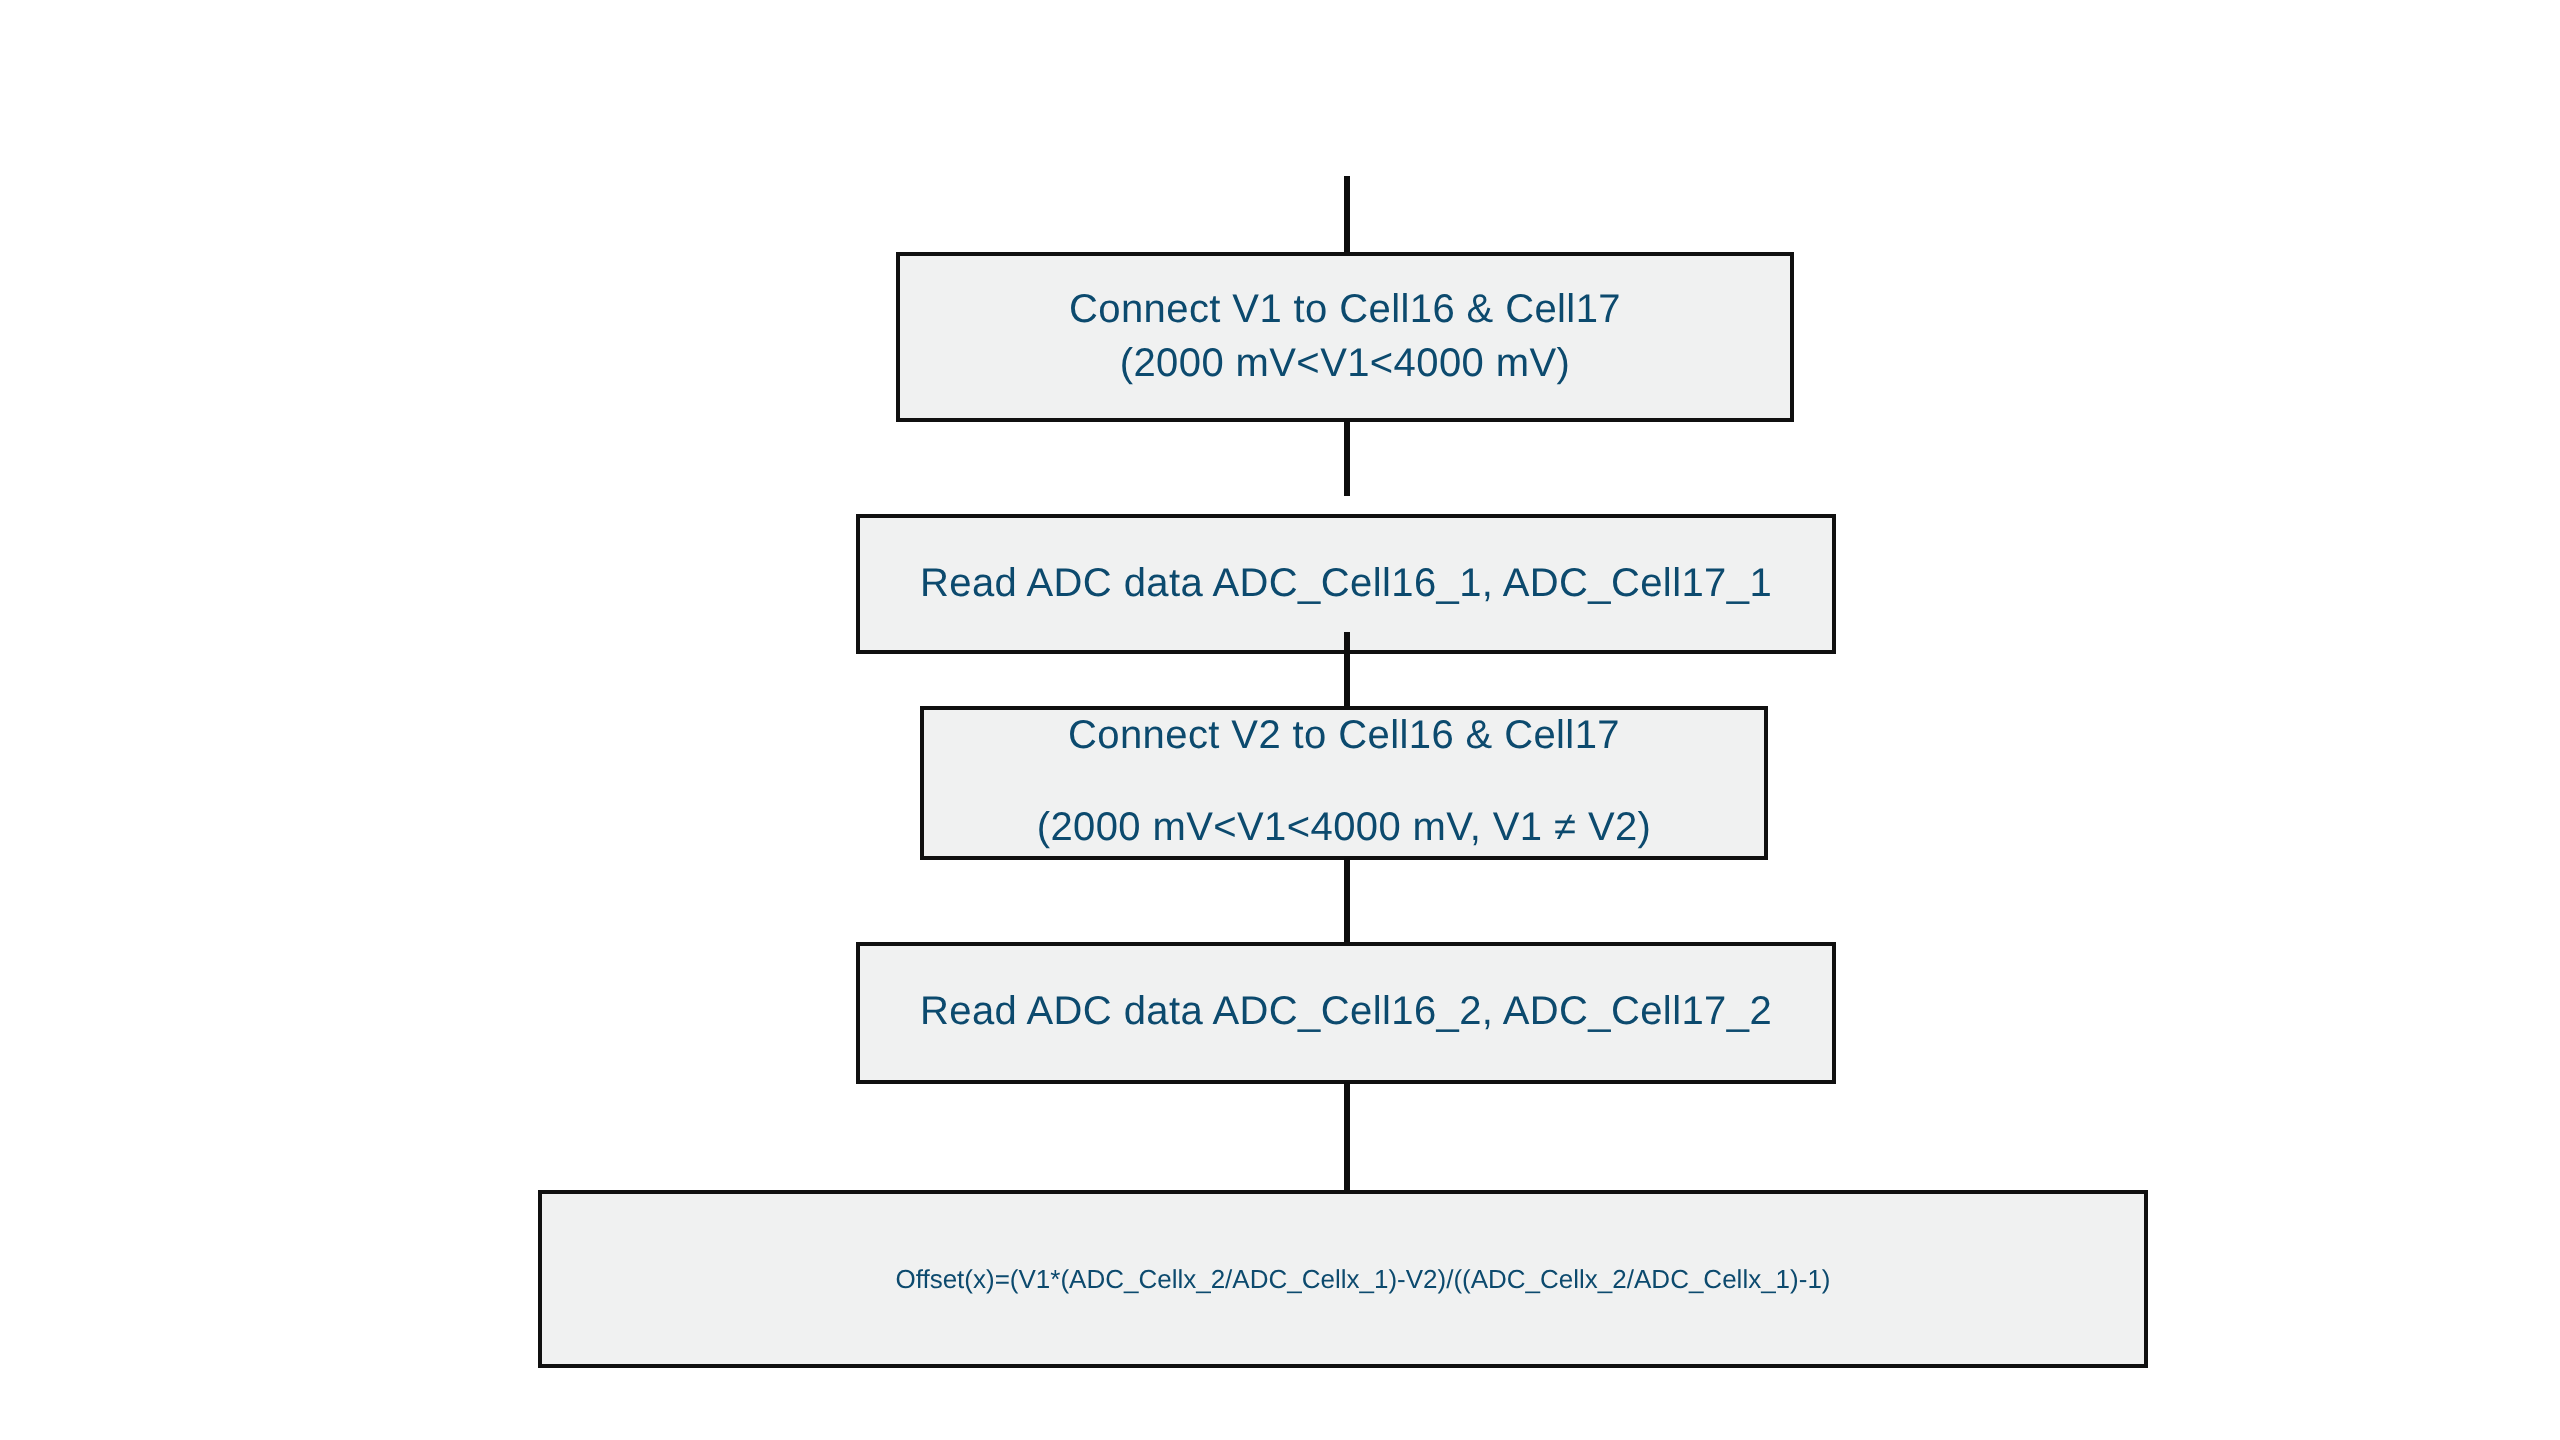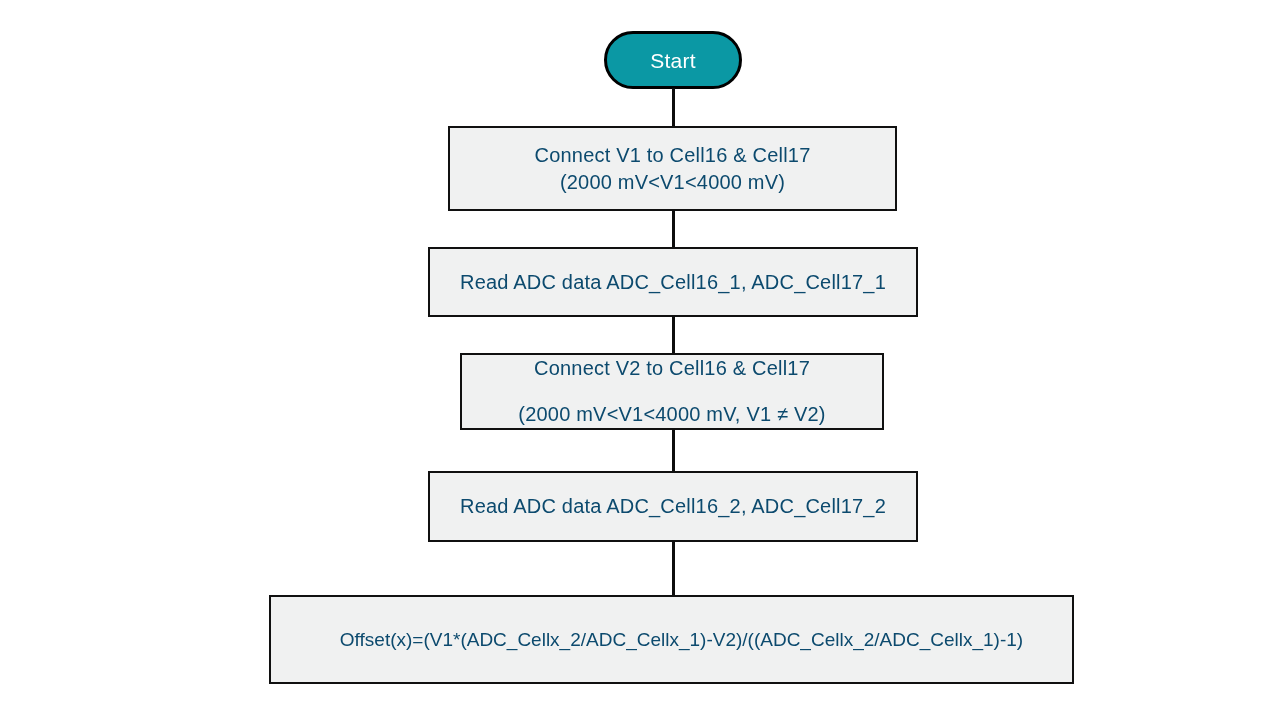--- a/index.html
+++ b/index.html
@@ -41,36 +41,33 @@
     position: absolute;
     left: 671.5px;
     width: 3px;
     background: #0d0d0d;
   }
   
   .pos-start { left: 604px; top: 31px;  width: 138px; height: 58px; }
   .pos-conn1 { top: 88px;  height: 39px; }
   .pos-box1  { left: 448px; top: 126px; width: 449px; height: 85px; }
   .pos-conn2 { top: 210px; height: 38px; }
-  .pos-box2  { left: 428px; top: 247px; width: 490px; height: 70px; }
+  .pos-box2  { left: 428px; top: 257px; width: 490px; height: 70px; }
   .pos-conn3 { top: 316px; height: 38px; }
   .pos-box3  { left: 460px; top: 353px; width: 424px; height: 77px; gap: 19px; }
   .pos-conn4 { top: 429px; height: 43px; }
   .pos-box4  { left: 428px; top: 471px; width: 490px; height: 71px; justify-content: center; }
   .pos-conn5 { top: 541px; height: 55px; }
-  .pos-box5  { left: 269px; top: 595px; width: 805px; height: 89px; font-size: 19px; line-height: 27px; letter-spacing: 0; padding-left: 20px; }
+  .pos-box5  { left: 269px; top: 595px; width: 805px; height: 89px; font-size: 13px; line-height: 27px; letter-spacing: 0; padding-left: 20px; }
 </style>
 </head>
 <body>
 
 <div class="canvas">
 
-  <div class="node terminator pos-start">
-    <span>Start</span>
-  </div>
 
   <div class="vline pos-conn1"></div>
 
   <div class="node pos-box1">
     <span>Connect V1 to Cell16 &amp; Cell17</span>
     <span>(2000 mV&lt;V1&lt;4000 mV)</span>
   </div>
 
   <div class="vline pos-conn2"></div>
 

